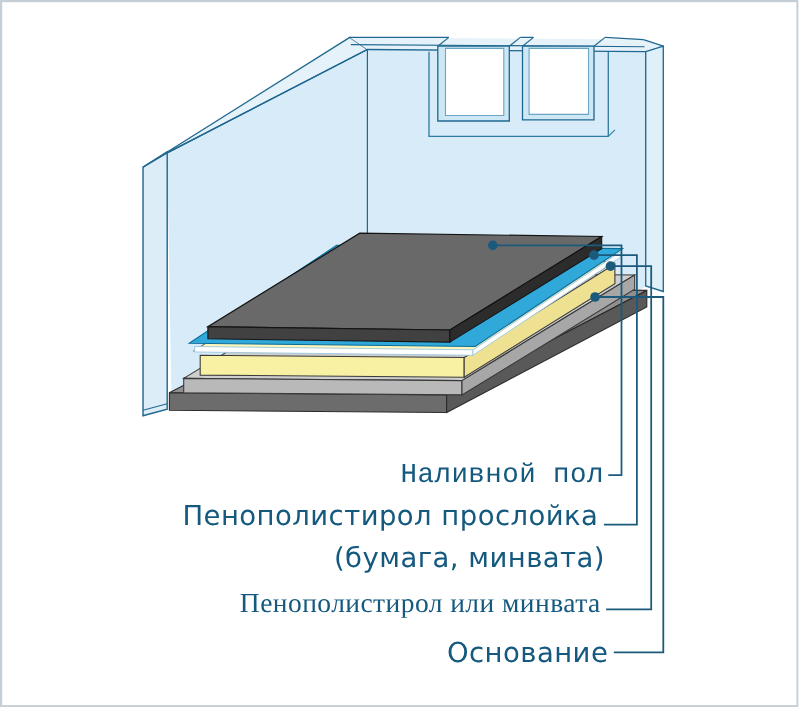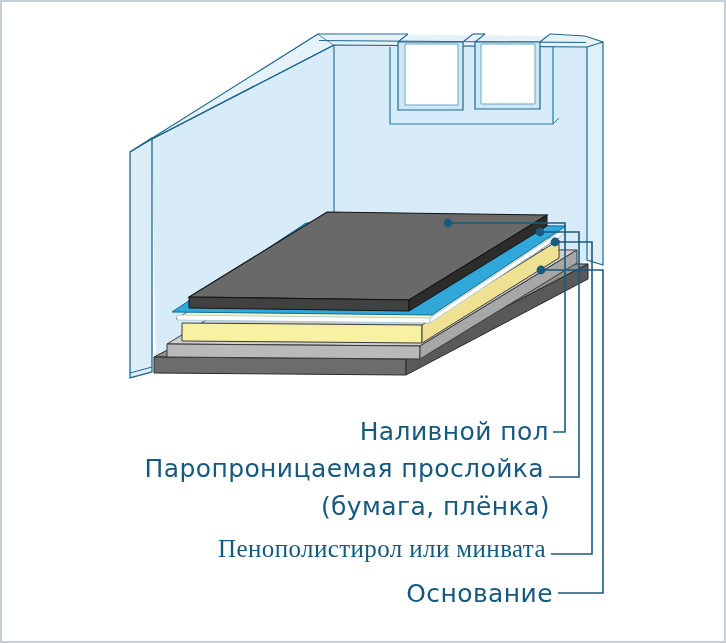--- a/index.html
+++ b/index.html
@@ -15,21 +15,21 @@
   .stage svg{position:absolute;left:0;top:0;}
   .lbl{
     position:absolute;
     font-size:25px;
     line-height:30px;
     letter-spacing:0.4px;
     color:#15597f;
     white-space:nowrap;
     text-align:right;
   }
-  #lbl-topcoat   {top:415px;right:175px;}
+  #lbl-topcoat   {top:415px;right:175px;font-family:Liberation Mono, monospace;}
   #lbl-film-1    {top:452px;right:180px;}
   #lbl-film-2    {top:490px;right:174px;}
   #lbl-insulation{top:532px;right:178px;font-family:Liberation Serif, serif;}
   #lbl-base      {top:577px;right:171px;margin-left:48px;}
 </style>
 </head>
 <body>
 
 <div class="stage">
 
@@ -118,20 +118,20 @@
       <path d="M539,268 H601 V591 H556"></path>
       <circle cx="446" cy="221" r="4.4" fill="#1b5a7d" stroke="none"></circle>
       <circle cx="538" cy="230" r="4.4" fill="#1b5a7d" stroke="none"></circle>
       <circle cx="553" cy="240" r="4.4" fill="#1b5a7d" stroke="none"></circle>
       <circle cx="539" cy="268" r="4.4" fill="#1b5a7d" stroke="none"></circle>
     </g>
   </svg>
 
   <div class="lbl" id="lbl-topcoat">Наливной пол</div>
 
-  <div class="lbl" id="lbl-film-1">Паропроницаемая прослойка</div>
+  <div class="lbl" id="lbl-film-1">Пенополистирол прослойка</div>
 
-  <div class="lbl" id="lbl-film-2">(бумага, плёнка)</div>
+  <div class="lbl" id="lbl-film-2">(бумага, минвата)</div>
 
   <div class="lbl" id="lbl-insulation">Пенополистирол или минвата</div>
 
   <div class="lbl" id="lbl-base">Основание</div>
 </div>
 
 </body></html>

